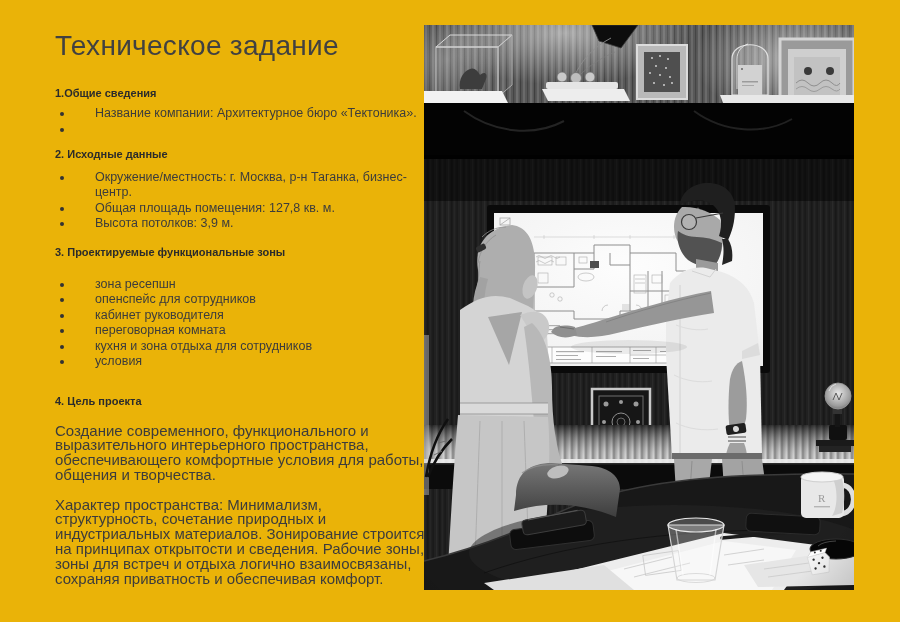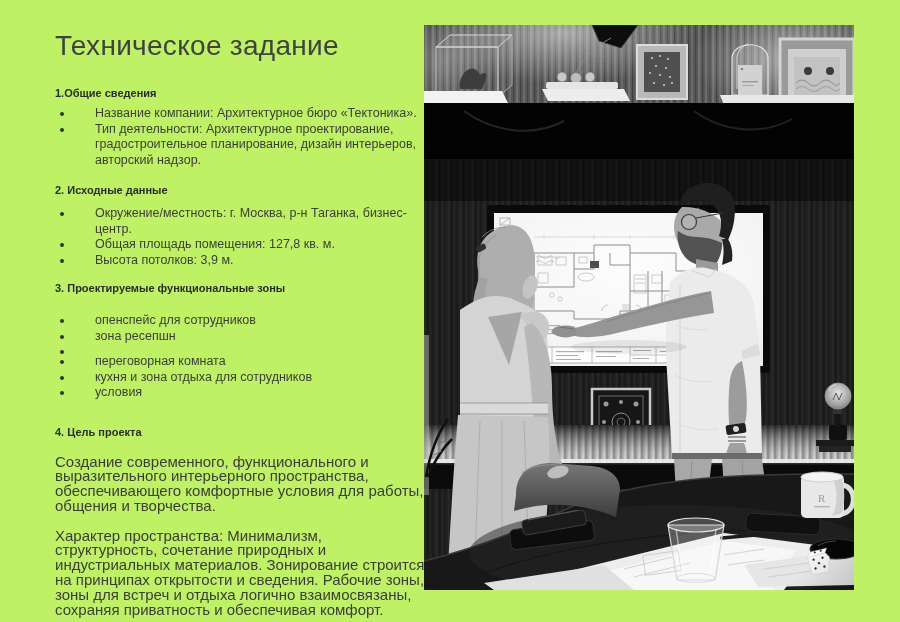--- a/index.html
+++ b/index.html
@@ -1,16 +1,16 @@
 <!DOCTYPE html>
 <html><head>
 <meta charset="utf-8">
 <style>
   html,body{margin:0;padding:0;background:#ffffff;}
-  .page{position:relative;width:900px;height:622px;background:#bef264;
+  .page{position:relative;width:900px;height:622px;background:#eab308;
         font-family:"Liberation Sans",sans-serif;color:#3a3a3a;overflow:hidden;}
   .text-col{position:absolute;left:55px;top:30px;width:378px;}
   .doc-title{margin:0;font-size:28px;line-height:32px;font-weight:400;
              color:#414141;letter-spacing:.3px;}
   .sec-h{margin:0;font-size:11px;line-height:16px;font-weight:700;color:#2b2b2b;}
   .sec-h.h1{margin-top:23px;}
   .sec-h.h2{margin-top:14px;}
   .sec-h.h3{margin-top:12px;}
   .sec-h.h4{margin-top:23px;}
   ul.bullets{list-style:none;margin:0;padding:0;}
@@ -37,21 +37,20 @@
     <h1 class="doc-title">Техническое задание</h1>
 
     <h2 class="sec-h h1">1.Общие сведения</h2>
     <ul class="bullets l1">
       <li>
           <span class="dot"></span>
           <span class="li-text">Название компании: Архитектурное бюро «Тектоника».</span>
         </li>
       <li>
           <span class="dot"></span>
-          <span class="li-text">Тип деятельности: Архитектурное проектирование, градостроительное планирование, дизайн интерьеров, авторский надзор.</span>
         </li>
     </ul>
 
     <h2 class="sec-h h2">2. Исходные данные</h2>
     <ul class="bullets l2">
       <li>
           <span class="dot"></span>
           <span class="li-text">Окружение/местность: г. Москва, р-н Таганка, бизнес-центр.</span>
         </li>
       <li>
@@ -61,28 +60,29 @@
       <li>
           <span class="dot"></span>
           <span class="li-text">Высота потолков: 3,9 м.</span>
         </li>
     </ul>
 
     <h2 class="sec-h h3">3. Проектируемые функциональные зоны</h2>
     <ul class="bullets l3">
       <li>
           <span class="dot"></span>
+          <span class="li-text">зона ресепшн</span>
+        </li>
+      <li>
+          <span class="dot"></span>
           <span class="li-text">опенспейс для сотрудников</span>
         </li>
       <li>
           <span class="dot"></span>
-          <span class="li-text">зона ресепшн</span>
-        </li>
-      <li>
-          <span class="dot"></span>
+          <span class="li-text">кабинет руководителя</span>
         </li>
       <li>
           <span class="dot"></span>
           <span class="li-text">переговорная комната</span>
         </li>
       <li>
           <span class="dot"></span>
           <span class="li-text">кухня и зона отдыха для сотрудников</span>
         </li>
       <li>

